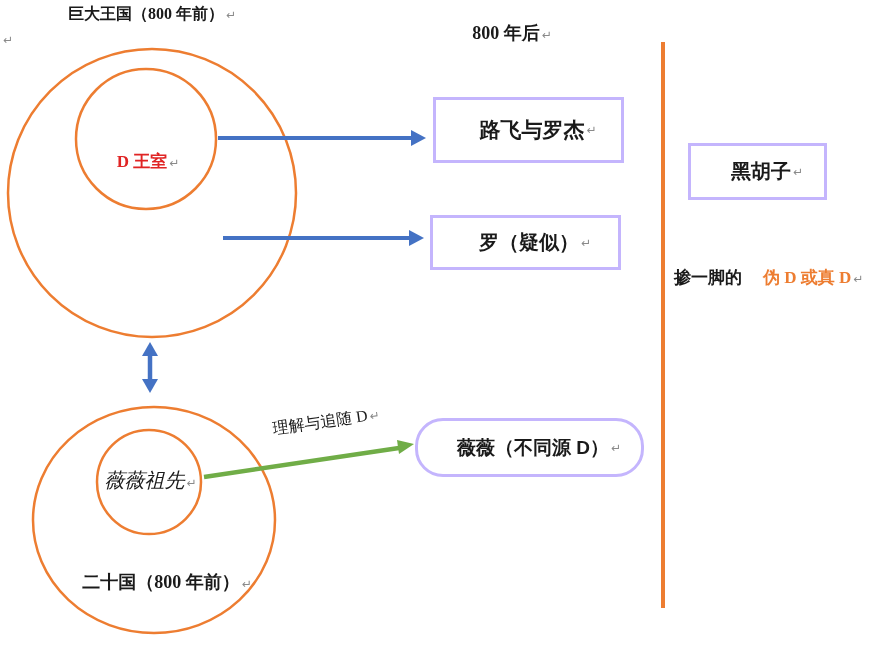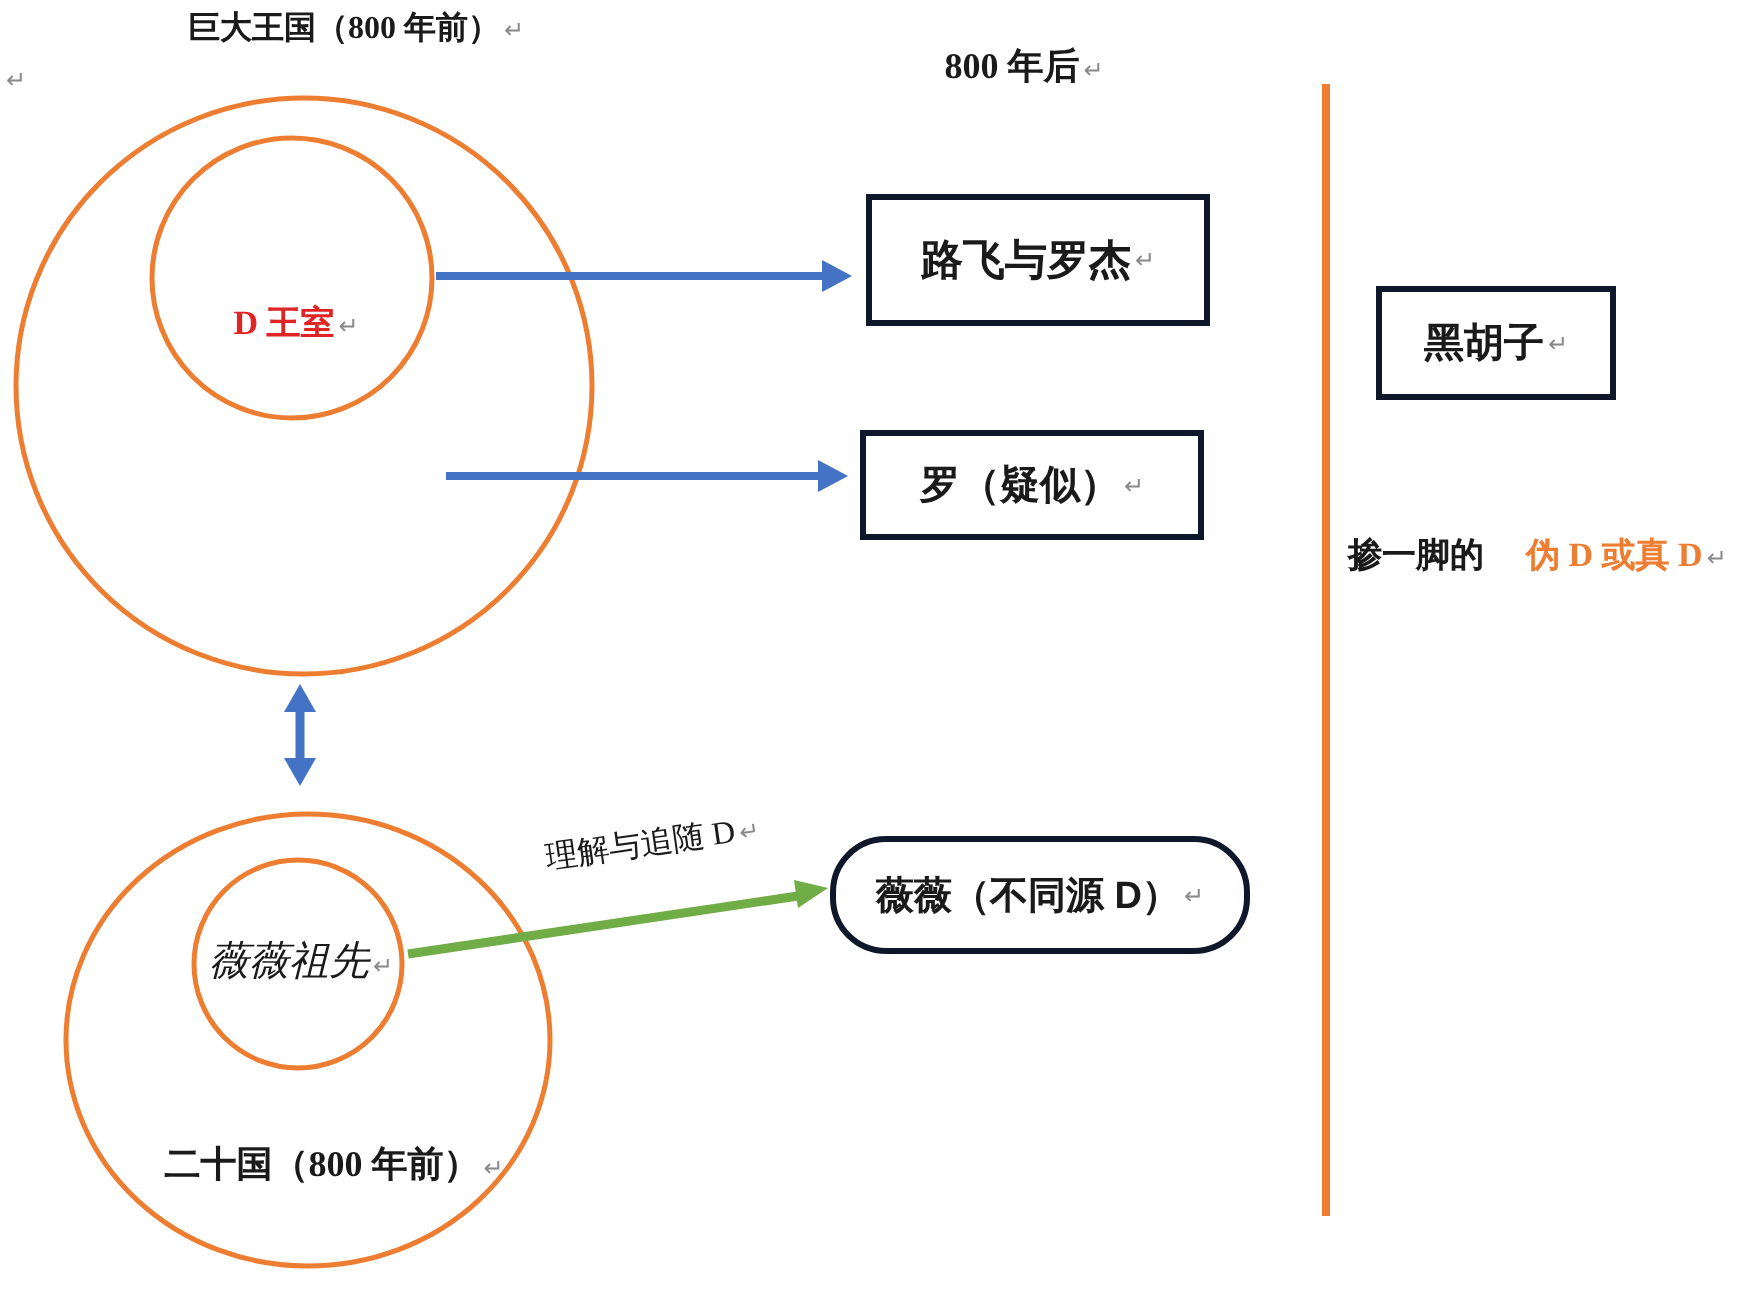--- a/index.html
+++ b/index.html
@@ -17,39 +17,40 @@
   .bold{font-weight:bold;}
   .center{text-align:center;}
   .pilcrow{
     color:#8a8a8a;
     font-size:12px;
     font-weight:normal;
     font-family:"DejaVu Sans",sans-serif;
     vertical-align:baseline;
     margin-left:2px;
   }
-  .title-left{left:42px;top:4px;width:220px;font-size:16px;text-align:right;}
+  .title-left{left:42px;top:4px;width:220px;font-size:16px;}
   .title-right{left:452px;top:21px;width:120px;font-size:18px;}
   .stray-mark{left:1px;top:33px;}
   .d-royal{left:93px;top:126px;width:110px;font-size:17px;color:#e02424;margin-top:24px;}
   .d-civilian{left:83px;top:226px;width:145px;font-size:20px;color:#5b9bd5;}
   .vivi-ancestor{left:88px;top:467px;width:125px;font-size:20px;font-style:italic;}
   .twenty-kingdoms{left:72px;top:570px;width:190px;font-size:18px;}
   .green-label{
     left:252px;top:422px;width:150px;font-size:16px;
     transform:rotate(-8deg);transform-origin:left center;
   }
   .mixin{left:674px;top:266px;width:200px;font-size:17px;}
   .mixin .hl{color:#ed7d31;padding-left:21px;}
   .obox{
     position:absolute;
-    border:3px solid #0f172a;
+    border:3px solid #c4b5fd;
     background:#ffffff;
     display:flex;align-items:center;justify-content:center;
     color:#1a1a1a;
+    padding-left:19px;
   }
   .box-luffy{left:433px;top:97px;width:166px;height:60px;font-size:21px;}
   .box-law{left:430px;top:215px;width:166px;height:49px;font-size:20px;align-items:center;}
   .box-blackbeard{left:688px;top:143px;width:114px;height:51px;font-size:20px;}
   .box-vivi{left:415px;top:418px;width:204px;height:53px;font-size:19px;border-radius:28px;}
 </style>
 </head>
 <body>
 
 <div id="canvas">

